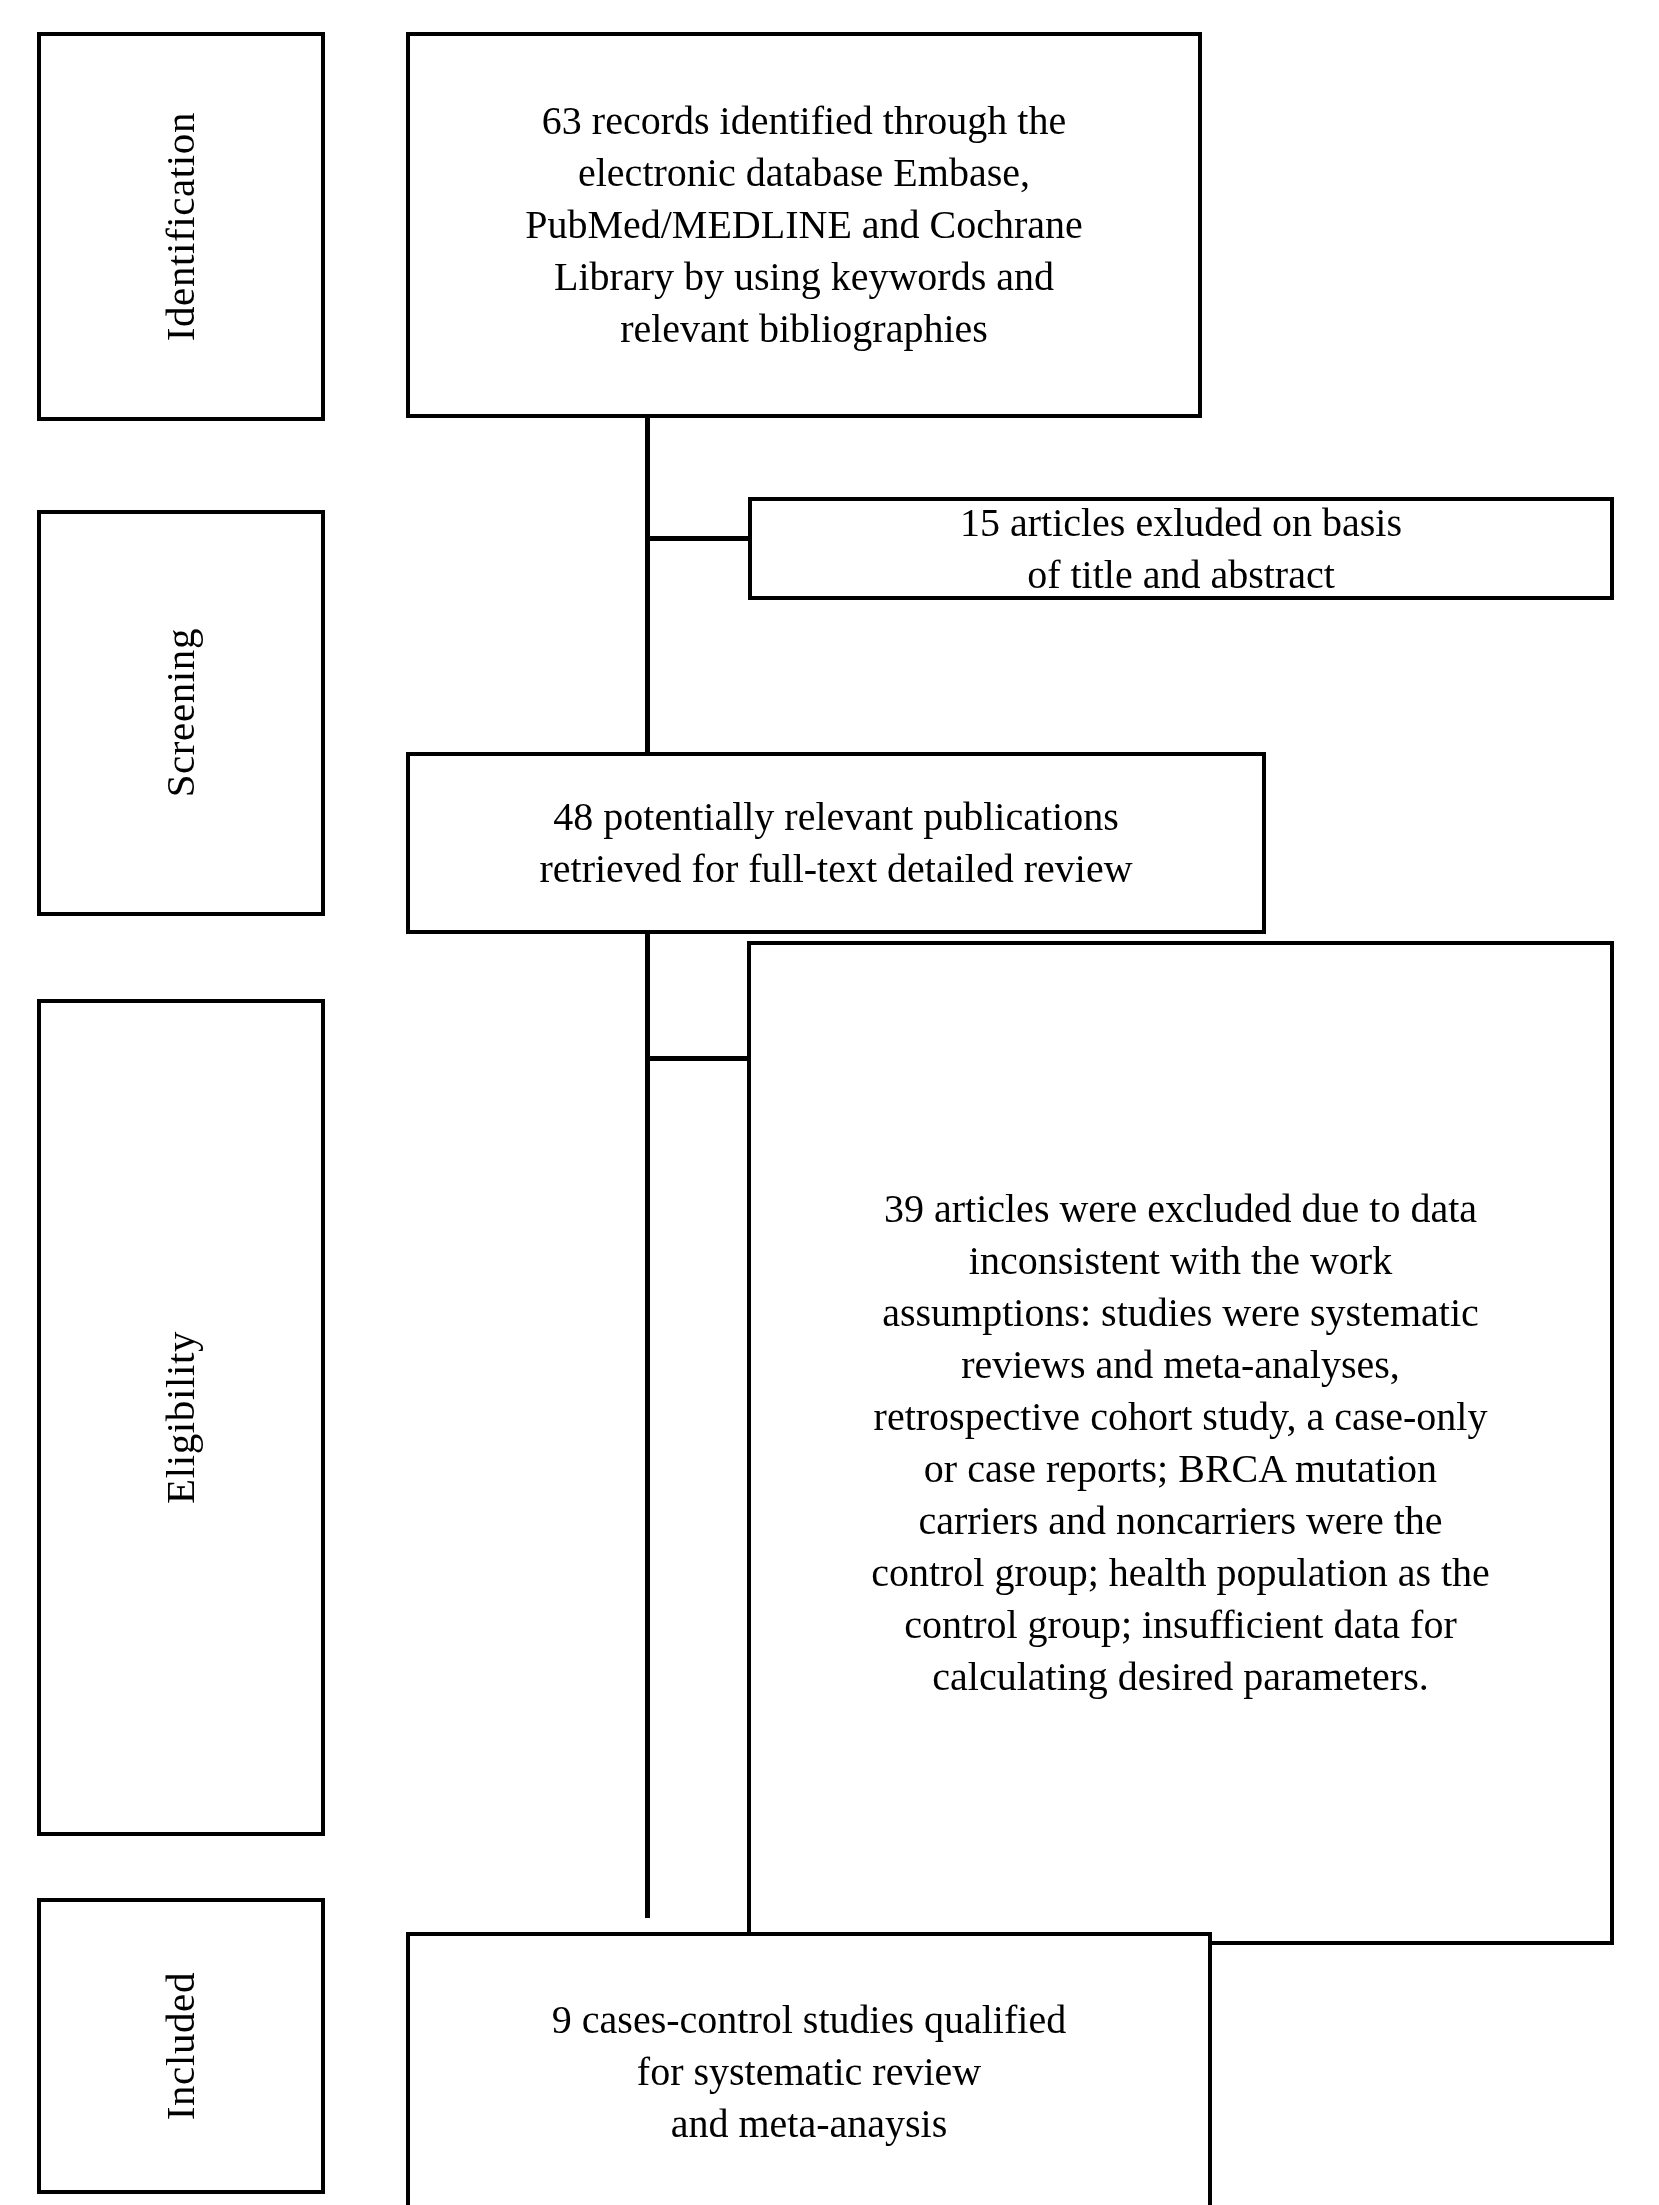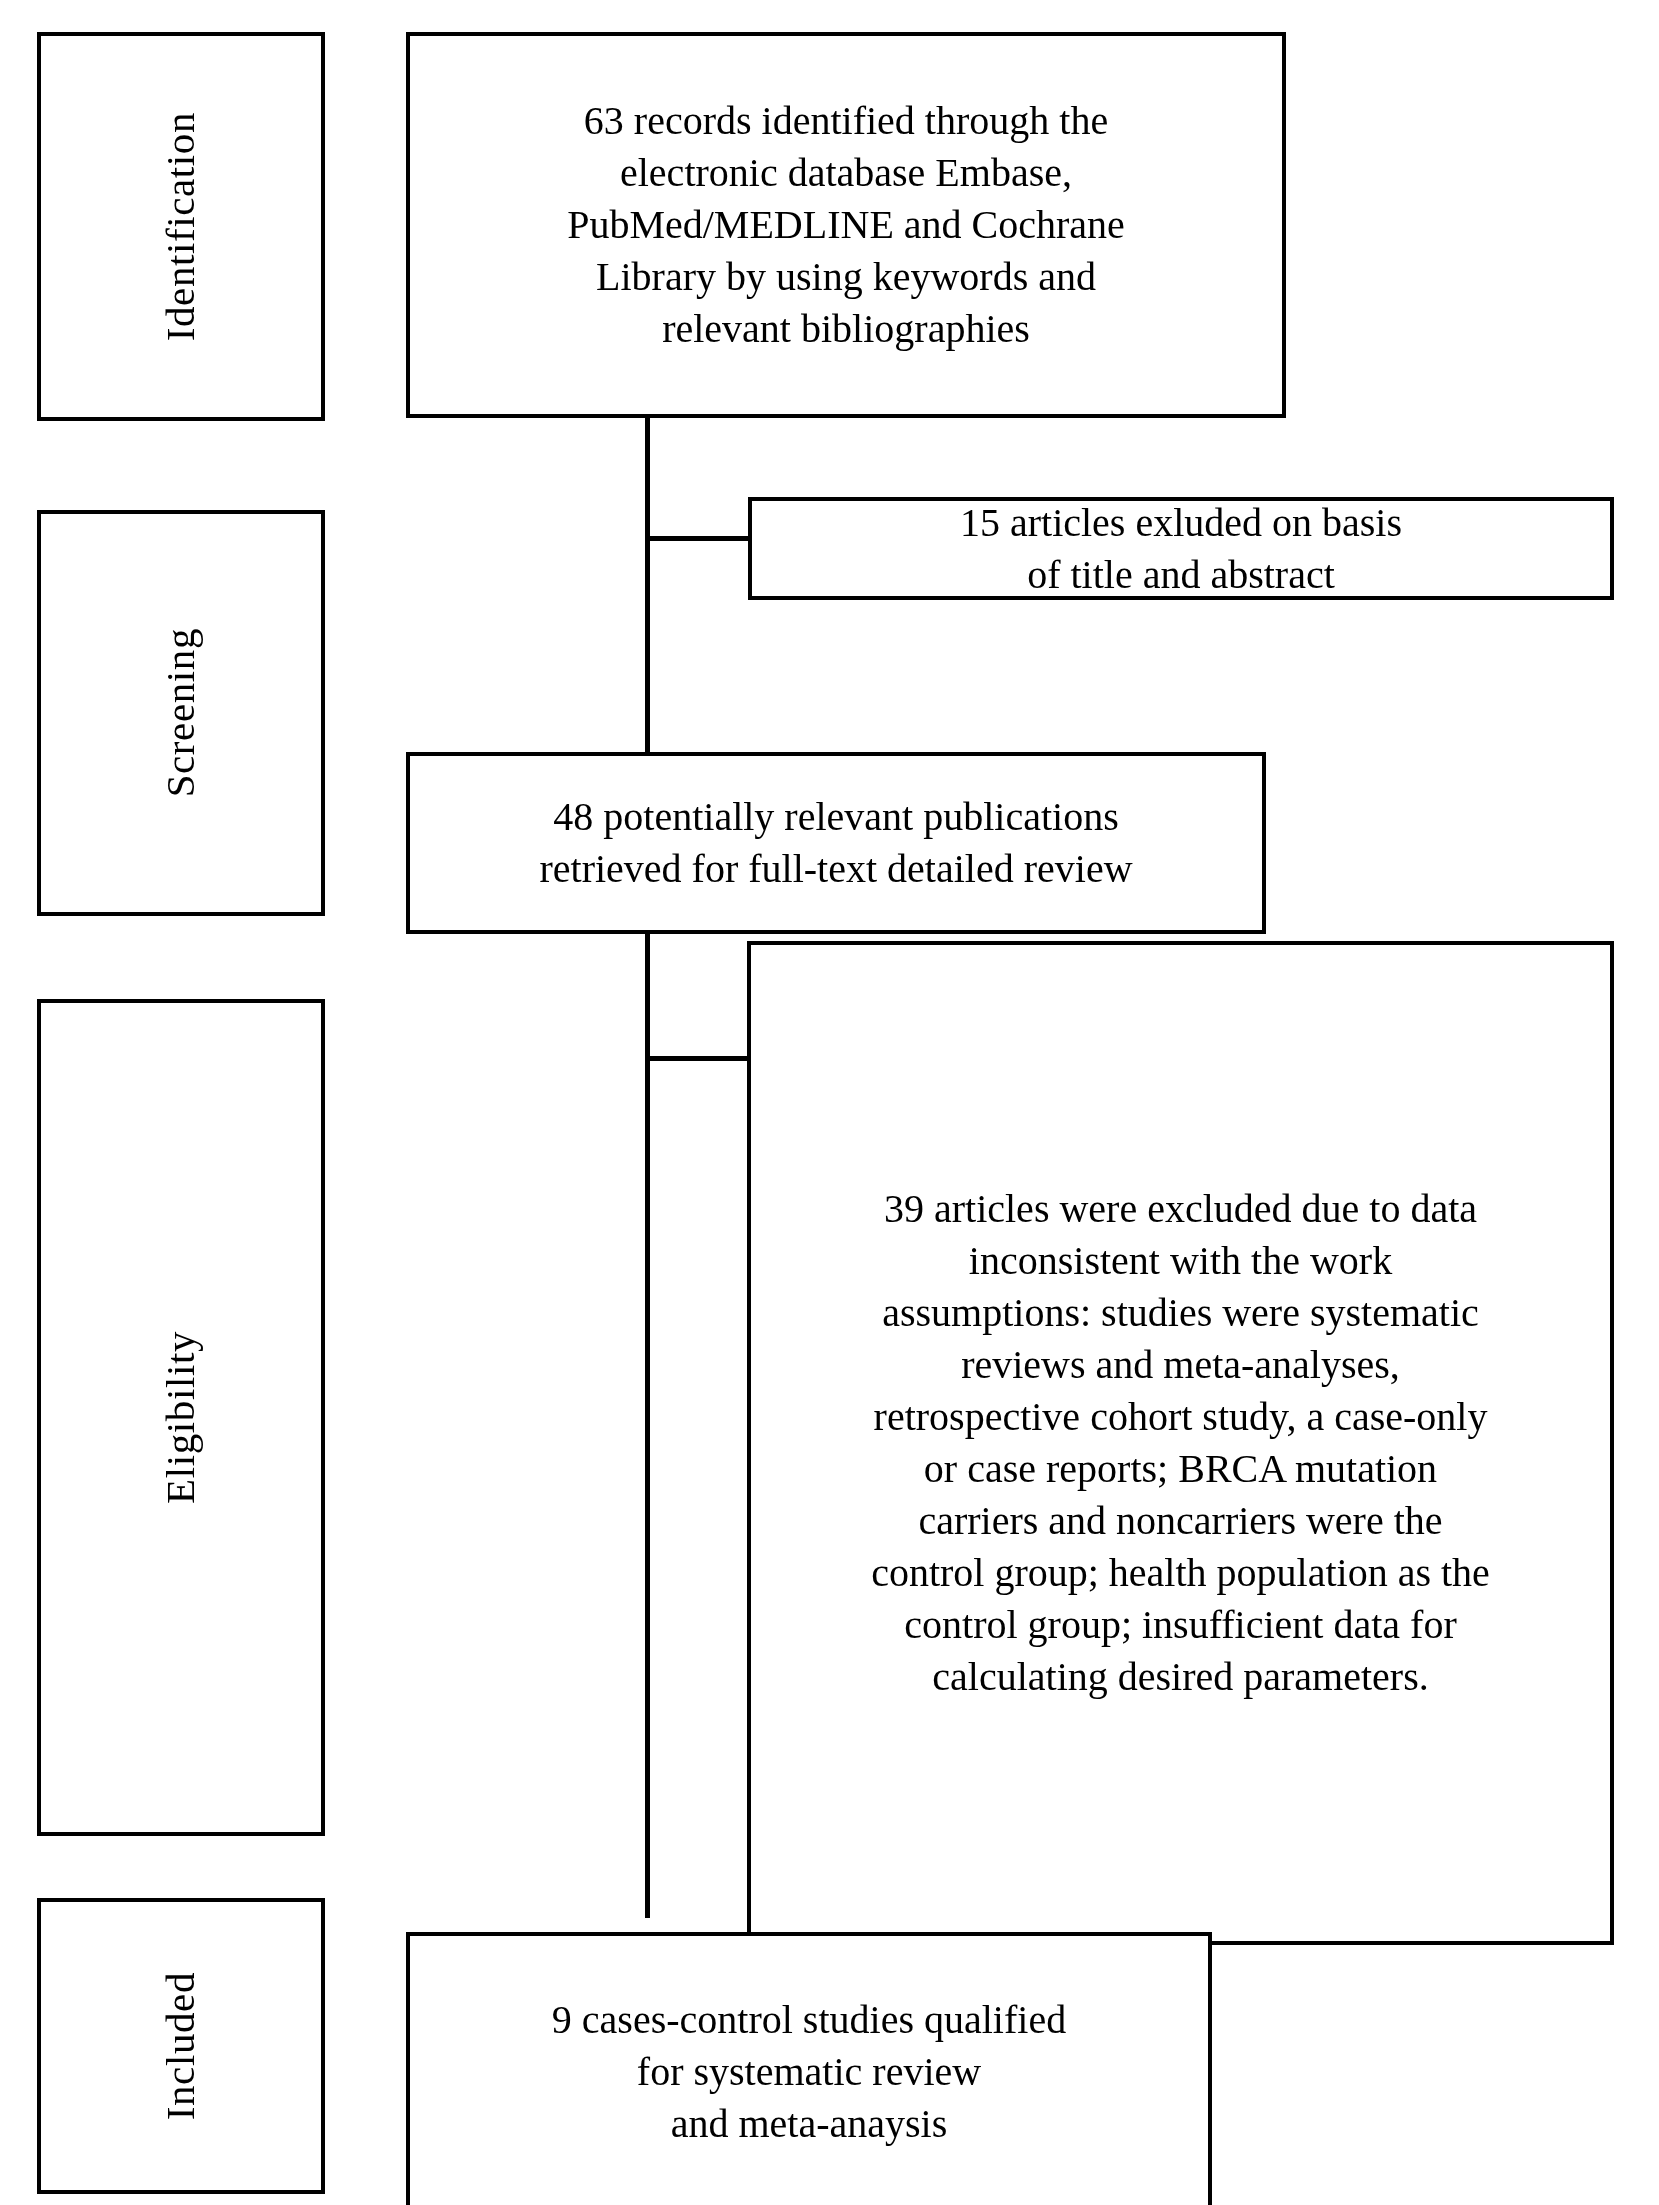--- a/index.html
+++ b/index.html
@@ -53,21 +53,21 @@
   .content-text {
     font-size: 40px;
     line-height: 1.30;
     padding: 0 14.7px;
     text-align: center;
     white-space: pre-line;
   }
 
   #box-identified {
     left: 406px;  top: 32px;
-    width: 880px; height: 386px;
+    width: 796px; height: 386px;
   }
   #box-excluded-title-abstract {
     left: 748px; top: 497px;
     width: 866px; height: 103px;
   }
   #box-retrieved-fulltext {
     left: 406px;  top: 752px;
     width: 860px; height: 182px;
   }
   #box-excluded-fulltext {

